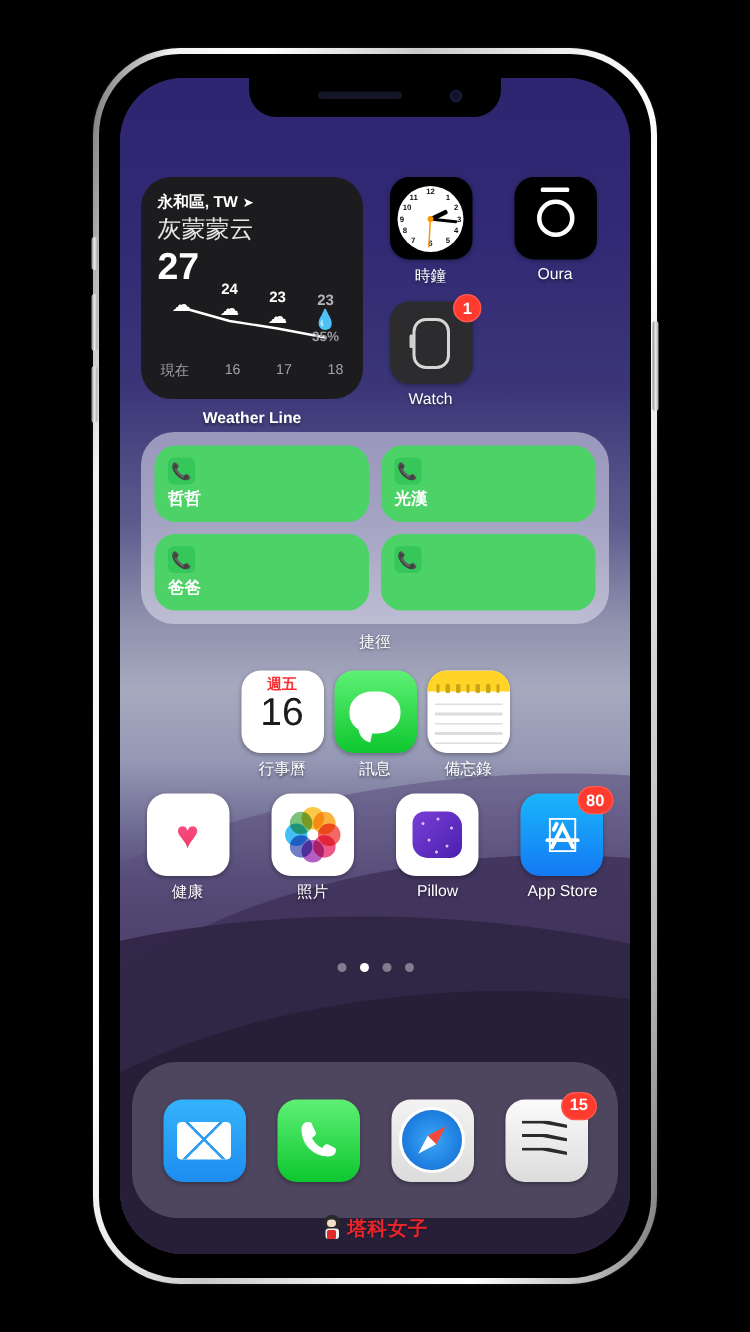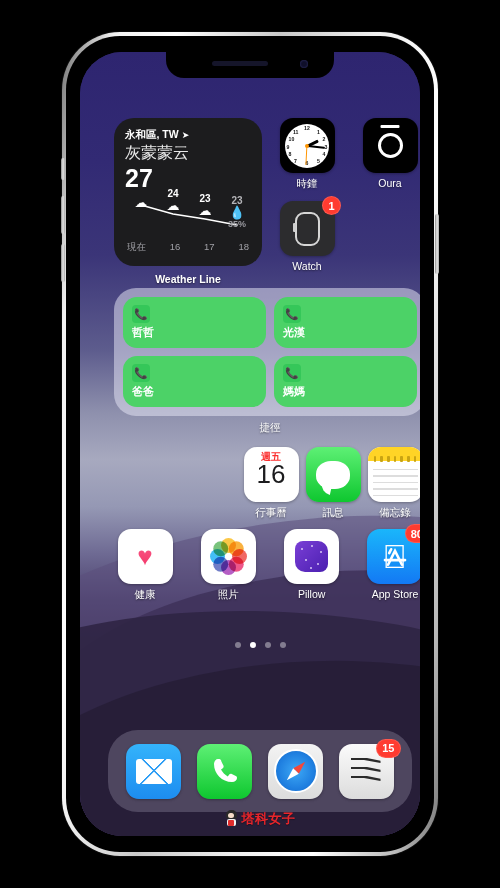--- a/index.html
+++ b/index.html
@@ -67,21 +67,21 @@
   .bars i:nth-child(1){ height:4px; } .bars i:nth-child(2){ height:6px; }
   .bars i:nth-child(3){ height:8.5px; } .bars i:nth-child(4){ height:11px; }
   .net{ font-size:11px; font-weight:700; }
   .batt{ width:23px; height:11px; border:1.3px solid #fff; border-radius:3px; position:relative; }
   .batt::after{ content:""; position:absolute; right:-3.5px; top:3px; width:2px; height:5px;
     background:#fff; border-radius:0 1px 1px 0; }
   .batt i{ position:absolute; left:1.2px; top:1.2px; bottom:1.2px; width:17px;
     background:#fff; border-radius:1.5px; display:block; }
 
   
-  .page{ position:absolute; inset:0; padding:0 14px; z-index:5;margin-left:20px; }
+  .page{ position:absolute; inset:0; padding:0 14px; z-index:5; }
   .row-top{ position:absolute; left:14px; top:66px; width:312px; display:flex; gap:14px; }
 
   .widget-weather{ width:148px; height:148px; background:#1c1c1e; border-radius:20px;
     padding:10px 11px 8px; color:#fff; position:relative; }
   .ww-loc{ font-size:10.5px; font-weight:600; display:flex; align-items:center; gap:3px; }
   .ww-arrow{ font-size:9px; }
   .ww-cond{ font-size:16px; color:#e8e8e8; margin-top:1px; }
   .ww-temp{ font-size:25px; font-weight:700; line-height:1.05; margin-top:1px; }
   .ww-chart{ position:relative; height:44px; margin-top:1px; }
   .ww-line{ position:absolute; inset:0; }
@@ -176,28 +176,28 @@
     background:rgba(230,231,245,.52); border-radius:22px; padding:9px; }
   .sc-grid{ display:grid; grid-template-columns:1fr 1fr; grid-template-rows:1fr 1fr; gap:8px; height:100%; }
   .sc-tile{ background:#4cd267; border-radius:14px; padding:8px 9px; position:relative;
     display:flex; flex-direction:column; justify-content:space-between; }
   .sc-icon{ width:18px; height:18px; background:#35c759; border-radius:4px;
     display:flex; align-items:center; justify-content:center; color:#fff; font-size:11px; }
   .sc-name{ font-size:11px; font-weight:600; color:#fff; }
   .sc-label{ position:absolute; left:0; right:0; bottom:-19px; text-align:center;
     font-size:10.5px; color:#fff; text-shadow:0 1px 2px rgba(0,0,0,.5); }
 
-  .row-3{ position:absolute; left:14px; top:395px; width:312px; display:flex; justify-content:flex-end; }
+  .row-3{ position:absolute; left:14px; top:395px; width:312px; display:flex; justify-content:center; }
   .row-4{ position:absolute; left:14px; top:477px; width:312px; display:flex; justify-content:space-between; }
 
   .dots{ position:absolute; left:0; right:0; top:590px; display:flex; justify-content:center; gap:9px; z-index:6; }
   .dot{ width:6px; height:6px; border-radius:50%; background:rgba(255,255,255,.4); }
   .dot.on{ background:#fff; }
 
-  .dock{ position:absolute; left:8px; right:8px; bottom:24px; height:82px;
+  .dock{ position:absolute; left:8px; right:8px; bottom:24px; height:104px;
     background:rgba(220,215,235,.22); border-radius:30px; z-index:6;
     display:flex; align-items:center; justify-content:space-around; padding:0 10px; }
   .dock .icon{ width:55px; height:55px; }
 
   .ic-mail{ background:linear-gradient(180deg,#34b3fb,#1d8df0); }
   .env{ width:36px; height:25px; background:#fff; border-radius:3px; position:relative; overflow:hidden; }
   .env::after{ content:""; position:absolute; left:0; top:0; width:36px; height:25px;
     background:linear-gradient(135deg,transparent 46%,#2e9ef5 47%,#2e9ef5 50%,transparent 51%),
                linear-gradient(225deg,transparent 46%,#2e9ef5 47%,#2e9ef5 50%,transparent 51%); }
 
@@ -356,21 +356,20 @@
           <div class="sc-tile">
             <div class="sc-icon">📞</div>
             <div class="sc-name">光漢</div>
           </div>
           <div class="sc-tile">
             <div class="sc-icon">📞</div>
             <div class="sc-name">爸爸</div>
           </div>
           <div class="sc-tile">
             <div class="sc-icon">📞</div>
-            <div class="sc-name">媽媽</div>
           </div>
         </div>
         <div class="sc-label">捷徑</div>
       </div>
 
       <div class="row-3">
 
         <div class="app">
           <div class="icon ic-cal">
             <div class="cal-dow">週五</div>

